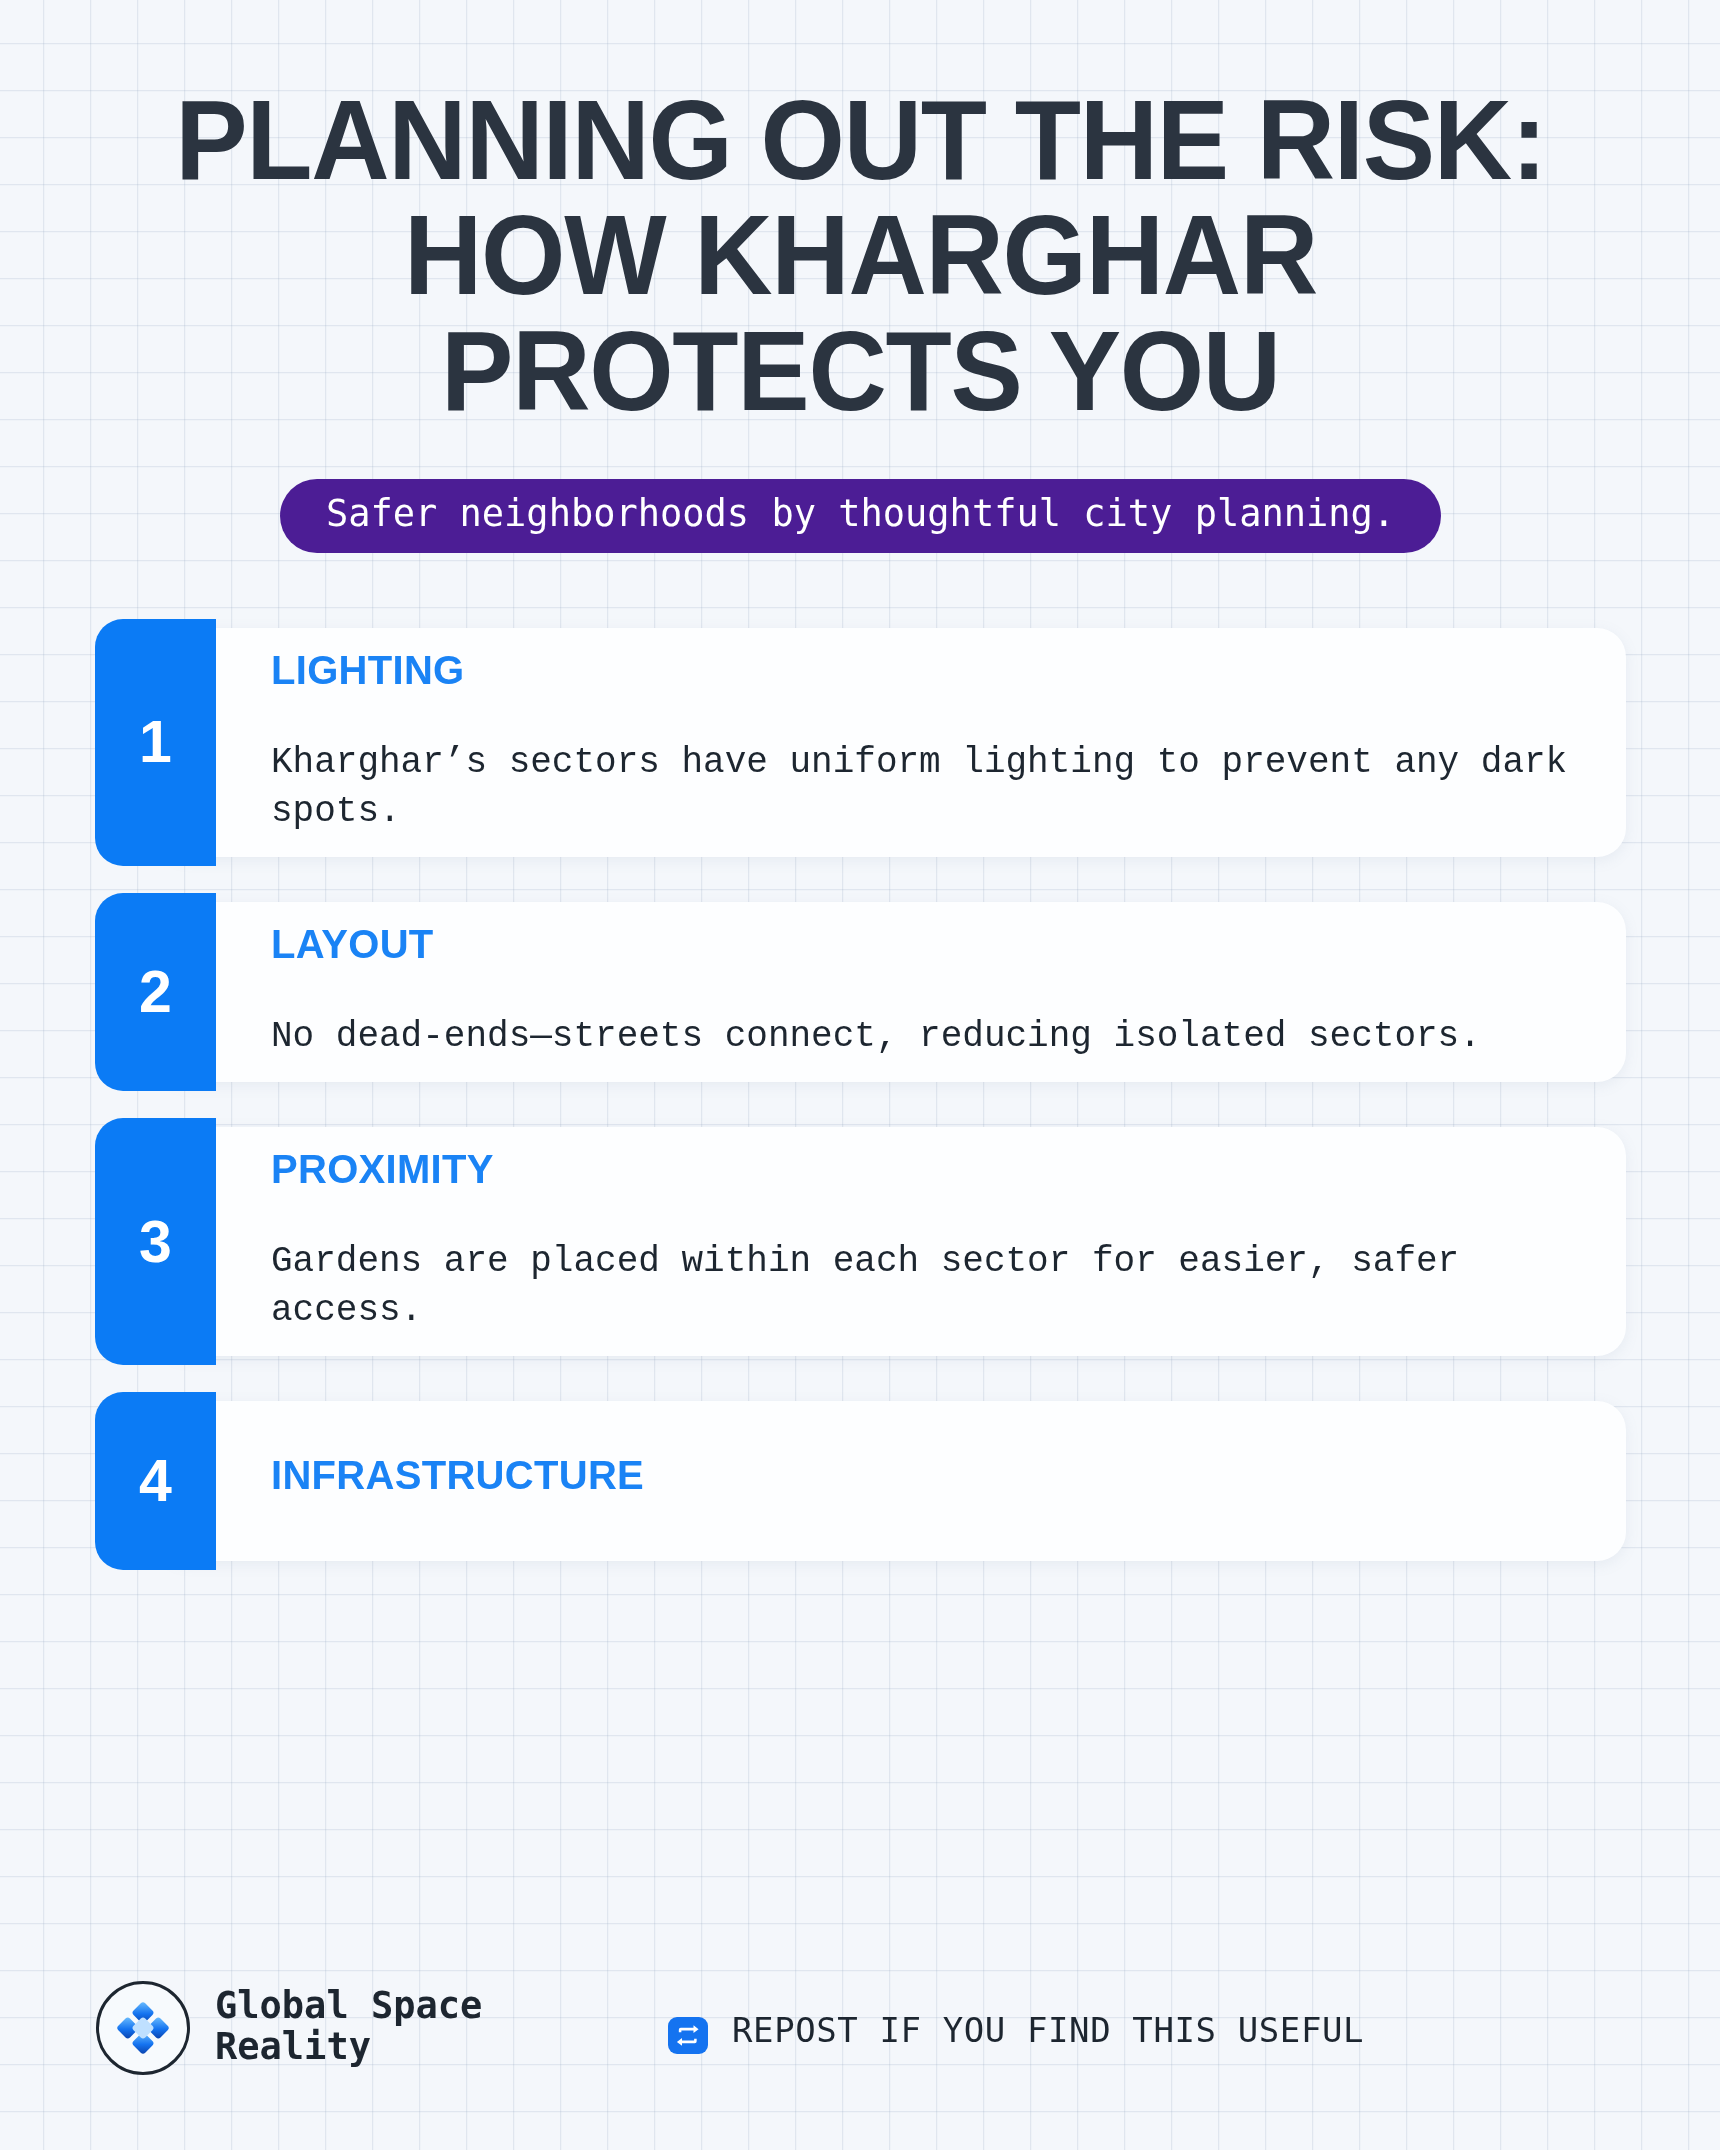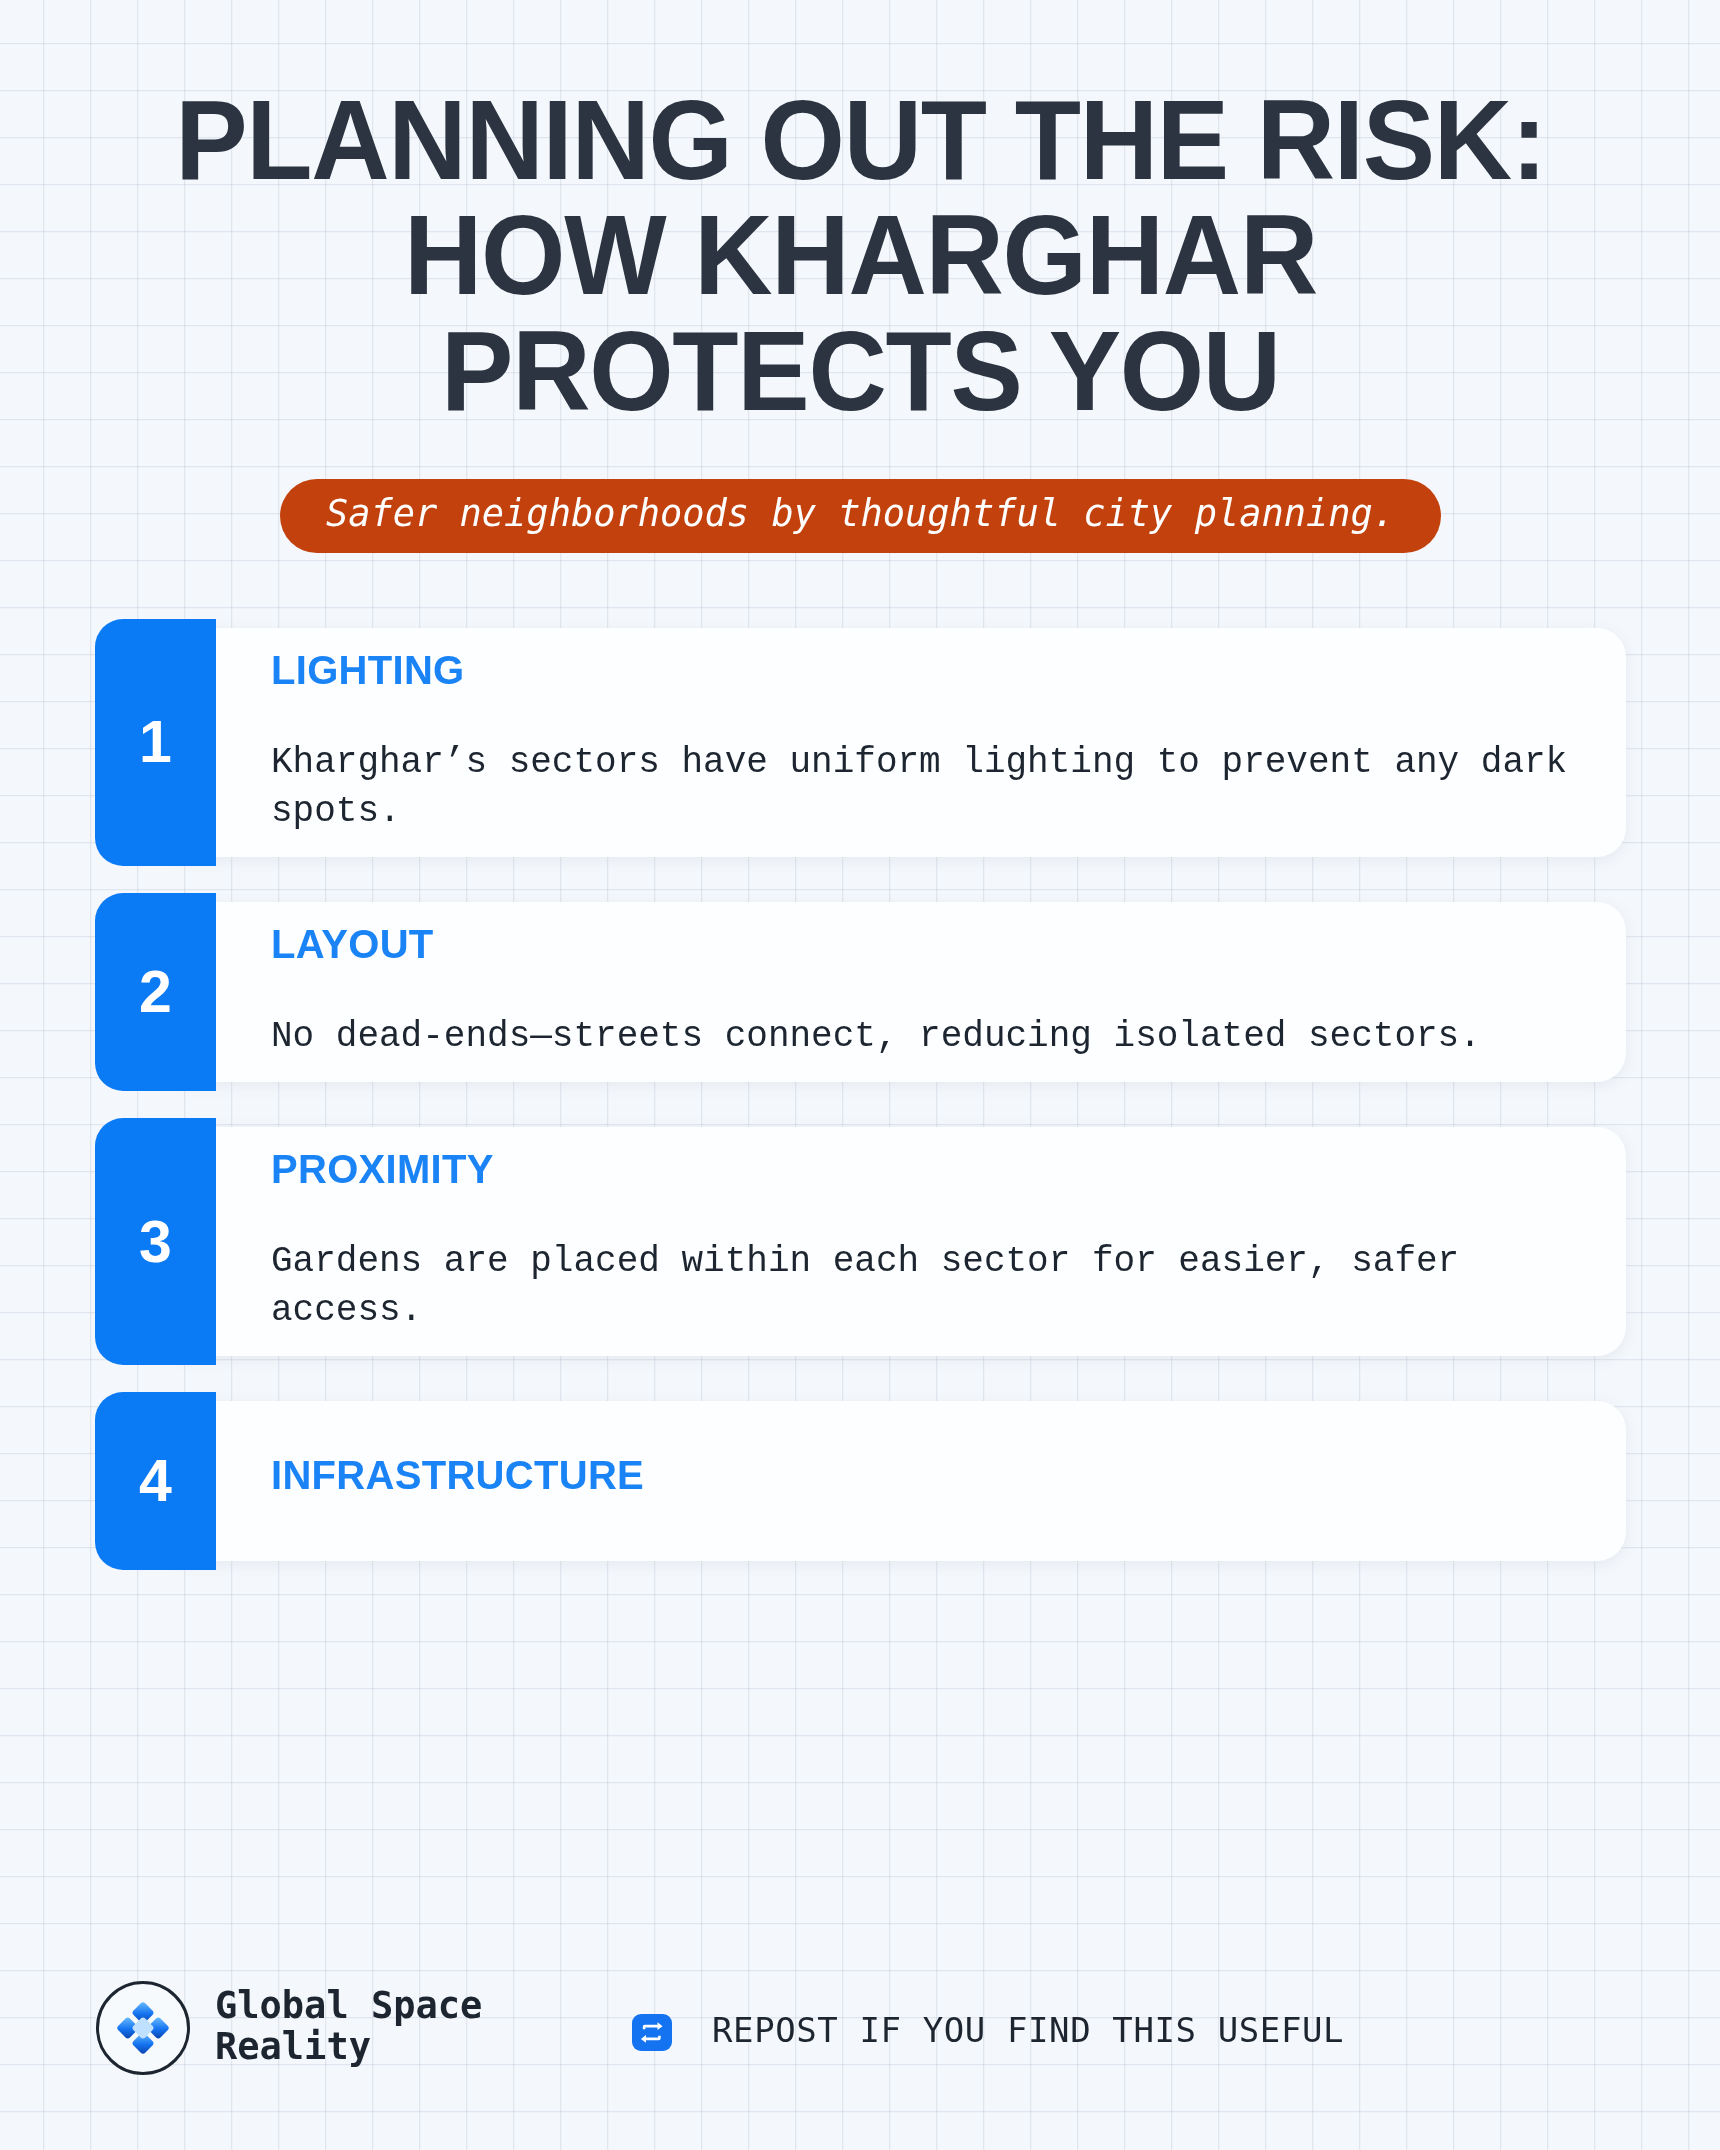--- a/index.html
+++ b/index.html
@@ -47,30 +47,29 @@
     transform: scaleX(0.96);
   }
 
   
   .subtitle-wrap {
     display: flex;
     justify-content: center;
     margin-top: 50px;
   }
   .subtitle-pill {
-    background: #c2410c;
+    background: #4c1d95;
     color: #ffffff;
     border-radius: 45px;
     padding: 16.6px 46px 20.4px 46px;
     font-family: "DejaVu Sans Mono", monospace;
     font-size: 37px;
     letter-spacing: 0px;
     white-space: nowrap;
     line-height: 1;
-    font-style: italic;
   }
 
   
   .items {
     margin-top: 66px;
     display: flex;
     flex-direction: column;
     gap: 27px;
     padding: 0 19px 0 19px;
   }
@@ -168,25 +167,25 @@
     line-height: 1.12;
     max-width: 357px;
   }
   .contact {
     font-family: "DejaVu Sans Mono", monospace;
     font-size: 33px;
     color: #3a434d;
     margin-top: 7.6px;
   }
   .repost {
-    margin-left: 60px;
+    margin-left: 96px;
     margin-top: 25.5px;
     display: flex;
-    align-items: center;
-    gap: 40px;
+    align-items: flex-end;
+    gap: 24px;
     max-width: 752px;
   }
   .repost-icon {
     width: 40px;
     height: 37px;
     flex: 0 0 40px;
     background: #1473f0;
     border-radius: 9px;
     display: flex;
     align-items: center;

